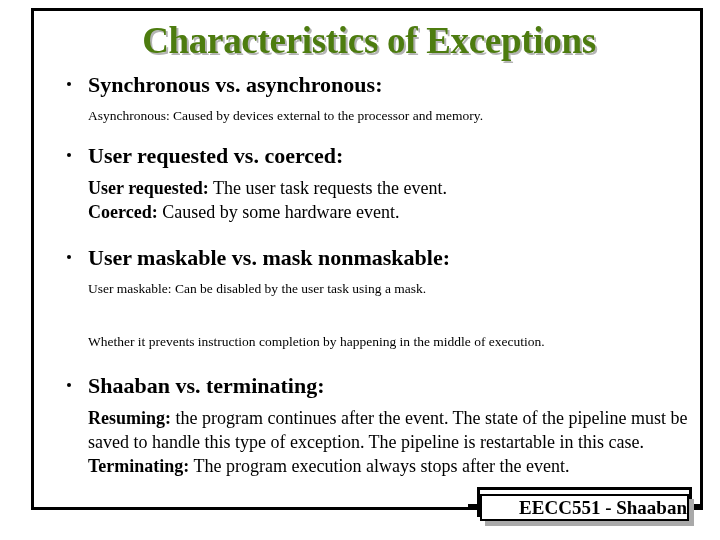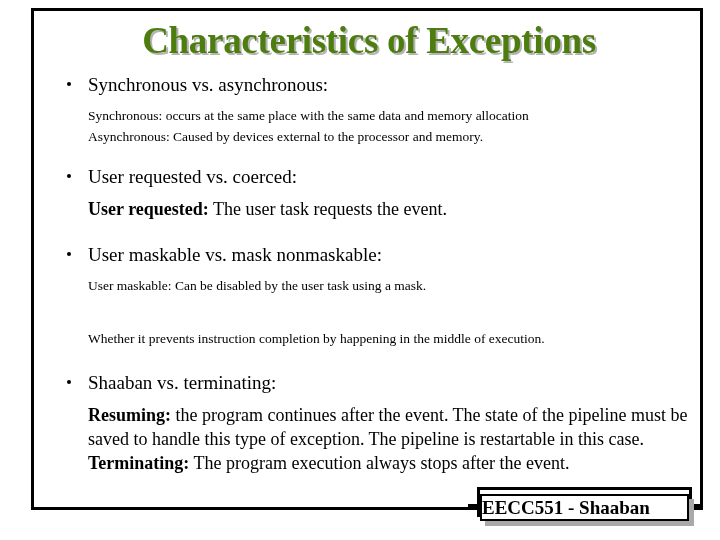--- a/index.html
+++ b/index.html
@@ -62,22 +62,22 @@
   .bullet-dot {
     position: absolute;
     left: 5px;
     top: 0.52em;
     width: 4px;
     height: 4px;
     background: #000000;
     border-radius: 50%;
   }
   .bullet-head {
-    font-weight: normal;
-    font-size: 19px;
+    font-weight: bold;
+    font-size: 22px;
     line-height: 22px;
     white-space: nowrap;
   }
 
   .subline {
     font-size: 13.5px;
     line-height: 21px;
     padding-left: 26px;
   }
   .subline.bigger {
@@ -142,21 +142,21 @@
     position: absolute;
     left: 12px;
     top: 7px;
     width: 209px;
     height: 27px;
     border: 2px solid #000000;
     box-sizing: border-box;
     background: #ffffff;
     display: flex;
     align-items: center;
-    justify-content: flex-start;
+    justify-content: flex-end;
   }
   #badge-title {
     font-family: "Liberation Serif", "DejaVu Serif", serif;
     font-weight: bold;
     font-size: 19px;
     line-height: 19px;
     white-space: nowrap;
     color: #000000;
   }
   #badge-meta {
@@ -182,33 +182,33 @@
 <div id="slide-title">Characteristics of Exceptions</div>
 
 <div id="content">
 
   <div class="bullet-block">
     <div class="bullet-row">
       <span class="bullet-dot"></span>
       <span class="bullet-head">Synchronous vs.  asynchronous:</span>
     </div>
     <div class="gap-sm"></div>
-    <div class="subline"><span>Synchronous:  occurs at the same place with the same data and  memory allocation</span></div>
     <div class="subline"><span>Asynchronous:  Caused by devices external to the processor and memory.</span></div>
   </div>
 
   <div class="gap-md"></div>
 
   <div class="bullet-block">
     <div class="bullet-row">
       <span class="bullet-dot"></span>
       <span class="bullet-head">User requested vs. coerced:</span>
     </div>
     <div class="gap-sm"></div>
     <div class="subline bigger"><span class="lead">User requested:</span><span> The user task requests the event.</span></div>
+    <div class="subline bigger"><span class="lead">Coerced:</span><span> Caused by some hardware event.</span></div>
   </div>
 
   <div class="gap-lg"></div>
 
   <div class="bullet-block">
     <div class="bullet-row">
       <span class="bullet-dot"></span>
       <span class="bullet-head">User maskable  vs.  mask nonmaskable:</span>
     </div>
     <div class="gap-sm"></div>

